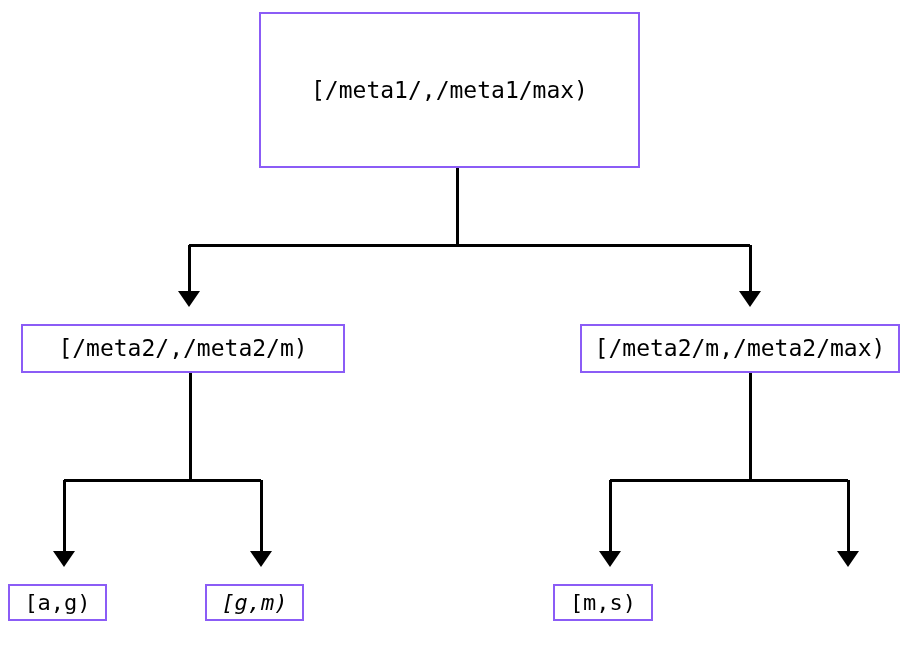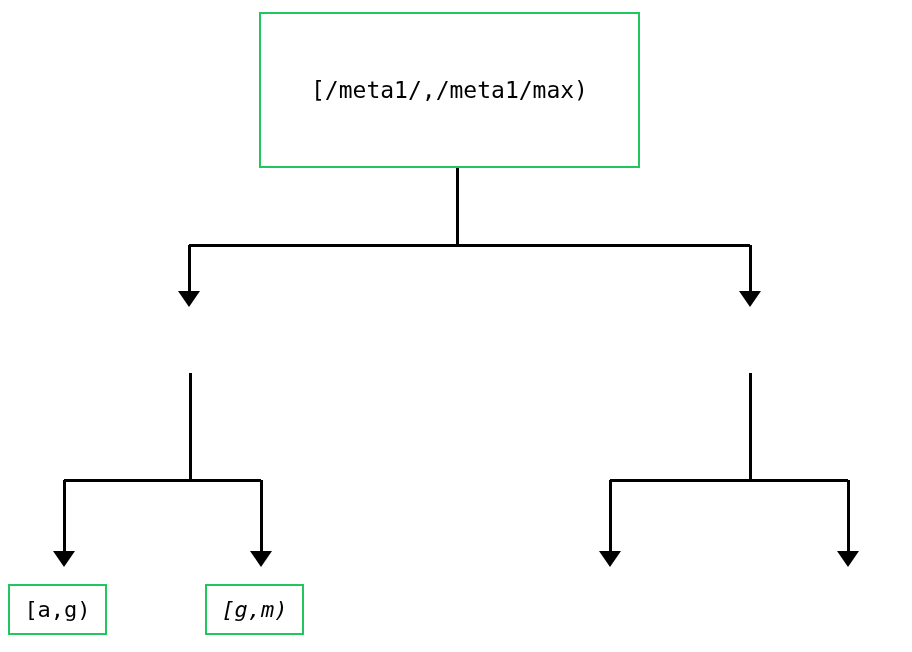--- a/index.html
+++ b/index.html
@@ -22,21 +22,21 @@
     position: absolute;
     left: 0;
     top: 0;
     width: 912px;
     height: 652px;
     pointer-events: none;
   }
   .node {
     position: absolute;
     box-sizing: border-box;
-    border: 2px solid #22c55e;
+    border: 2px solid #8b5cf6;
     background: #ffffff;
     display: flex;
     align-items: center;
     justify-content: center;
     color: #000000;
     font-family: "DejaVu Sans Mono", "Liberation Mono", monospace;
     letter-spacing: 0px;
     white-space: pre;
   }
   .node-label {
@@ -53,21 +53,21 @@
   }
   .node-mid {
     top: 324px;
     height: 49px;
     font-size: 23px;
   }
   .node-mid-left  { left: 21px;  width: 324px; }
   .node-mid-right { left: 580px; width: 320px; }
   .node-leaf {
     top: 584px;
-    height: 51px;
+    height: 37px;
     font-size: 22px;
   }
   .node-leaf-1 { left: 8px;   width: 99px;  }
   .node-leaf-2 { left: 205px; width: 99px; font-style: italic;  }
   .node-leaf-3 { left: 553px; width: 100px; }
   .node-leaf-4 { left: 777px; width: 119px; }
 </style>
 </head>
 <body>
 
@@ -103,25 +103,34 @@
       <polygon points="250,551 272,551 261,567"></polygon>
       <polygon points="599,551 621,551 610,567"></polygon>
       <polygon points="837,551 859,551 848,567"></polygon>
     </g>
   </svg>
 
   <div class="node node-root">
     <span class="node-label">[/meta1/,/meta1/max)</span>
   </div>
 
+  <div class="node node-mid node-mid-left">
+    <span class="node-label">[/meta2/,/meta2/m)</span>
+  </div>
 
+  <div class="node node-mid node-mid-right">
+    <span class="node-label">[/meta2/m,/meta2/max)</span>
+  </div>
 
   <div class="node node-leaf node-leaf-1">
     <span class="node-label">[a,g)</span>
   </div>
 
   <div class="node node-leaf node-leaf-2">
     <span class="node-label">[g,m)</span>
   </div>
 
+  <div class="node node-leaf node-leaf-3">
+    <span class="node-label">[m,s)</span>
+  </div>
 
 
 </div>
 
 </body></html>

